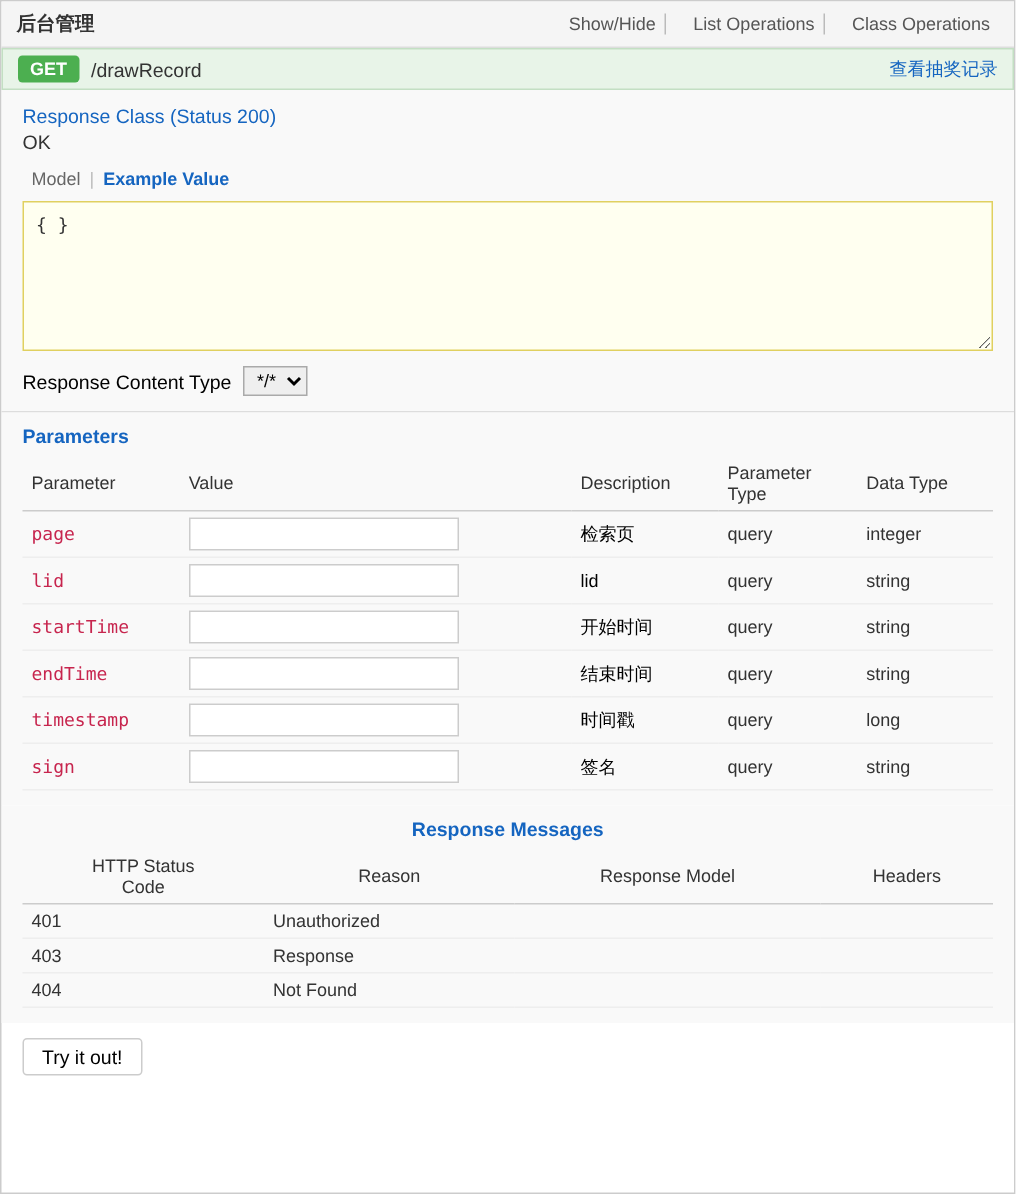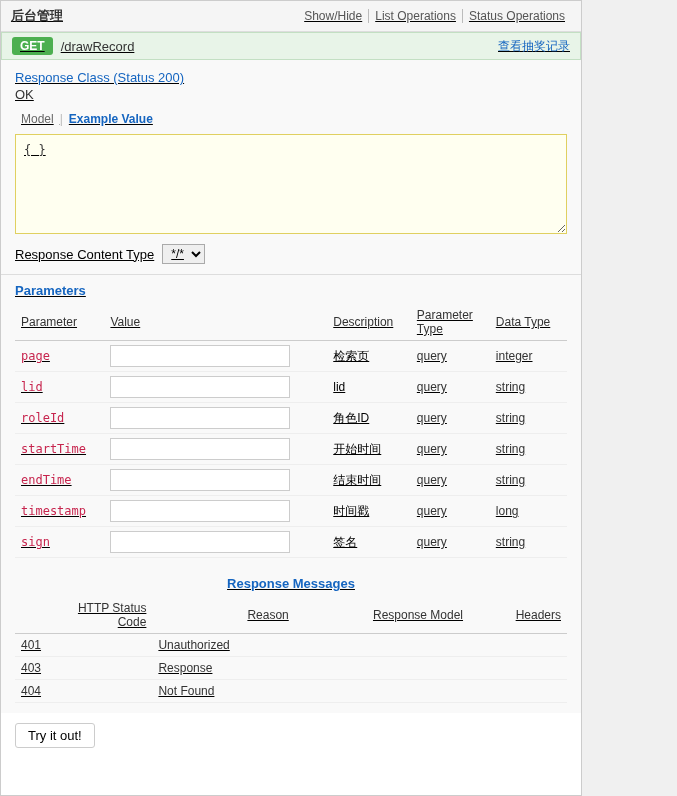--- a/index.html
+++ b/index.html
@@ -4,41 +4,40 @@
   <style>
     * { box-sizing: border-box; margin: 0; padding: 0; }
     body {
       font-family: Arial, sans-serif;
       font-size: 13px;
       background: #f0f0f0;
       width: 677px;
     }
     .page-wrapper {
       background: #fff;
-      width: 582px;
+      width: 677px;
       min-height: 796px;
       border: 1px solid #ccc;
-      text-decoration: underline;
     }
     .top-bar {
       display: flex;
       align-items: center;
       justify-content: space-between;
       padding: 6px 10px;
       background: #f5f5f5;
       border-bottom: 1px solid #ddd;
     }
     .top-bar-title {
       font-weight: bold;
       font-size: 13px;
       color: #333;
     }
     .top-bar-links {
       display: flex;
-      gap: 0;
+      gap: 12px;
       font-size: 12px;
       color: #555;
       align-items: flex-end;
     }
     .top-bar-links span {
       padding: 0 6px;
       border-right: 1px solid #bbb;
       cursor: pointer;
       color: #555;
     }
@@ -204,21 +203,21 @@
     }
     .resp-table {
       width: 100%;
       border-collapse: collapse;
       font-size: 12px;
     }
     .resp-table thead tr {
       border-bottom: 1px solid #ccc;
     }
     .resp-table th {
-      text-align: right;
+      text-align: center;
       padding: 4px 6px;
       font-weight: normal;
       color: #333;
     }
     .resp-table td {
       padding: 4px 6px;
       border-bottom: 1px solid #eee;
       color: #333;
     }
     .resp-table td:first-child {
@@ -238,21 +237,21 @@
 </head>
 <body>
 
 <div class="page-wrapper">
 
   <div class="top-bar">
     <span class="top-bar-title">后台管理</span>
     <div class="top-bar-links">
       <span>Show/Hide</span>
       <span>List Operations</span>
-      <span>Status Operations</span>
+      <span>Class Operations</span>
     </div>
   </div>
 
   <div class="endpoint-bar">
     <div class="endpoint-left">
       <span class="method-badge">GET</span>
       <span class="endpoint-path">/drawRecord</span>
     </div>
     <a class="endpoint-link">查看抽奖记录</a>
   </div>
@@ -292,27 +291,20 @@
       <td><span class="param-name">page</span></td>
       <td><input class="param-input" type="text" value="" style=""></td>
       <td>检索页</td>
       <td class="param-type">query</td>
       <td class="param-data-type">integer</td>
     </tr>
           <tr>
       <td><span class="param-name">lid</span></td>
       <td><input class="param-input" type="text" value="" style=""></td>
       <td>lid</td>
-      <td class="param-type">query</td>
-      <td class="param-data-type">string</td>
-    </tr>
-          <tr>
-      <td><span class="param-name">roleId</span></td>
-      <td><input class="param-input" type="text" value="" style=""></td>
-      <td>角色ID</td>
       <td class="param-type">query</td>
       <td class="param-data-type">string</td>
     </tr>
           <tr>
       <td><span class="param-name">startTime</span></td>
       <td><input class="param-input" type="text" value="" style=""></td>
       <td>开始时间</td>
       <td class="param-type">query</td>
       <td class="param-data-type">string</td>
     </tr>

